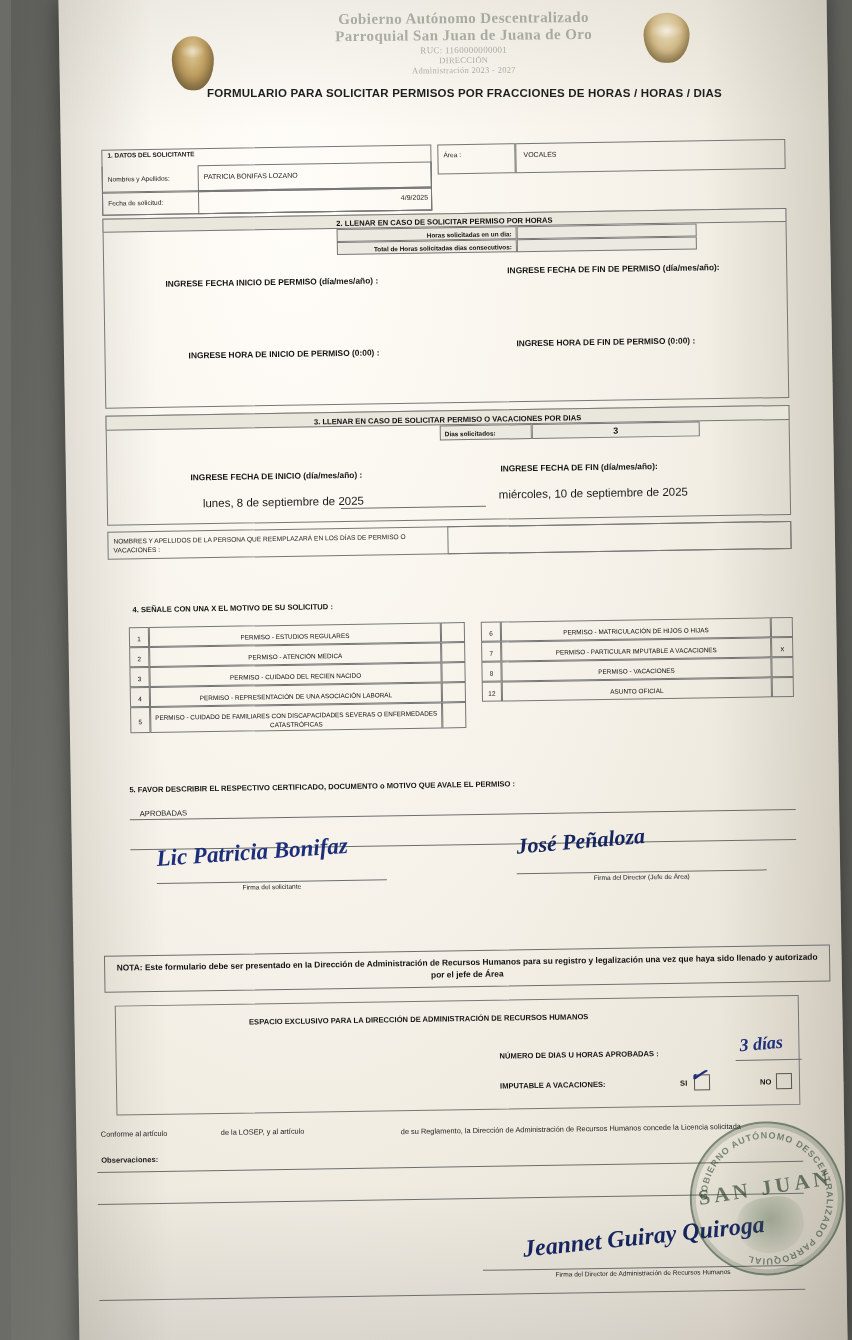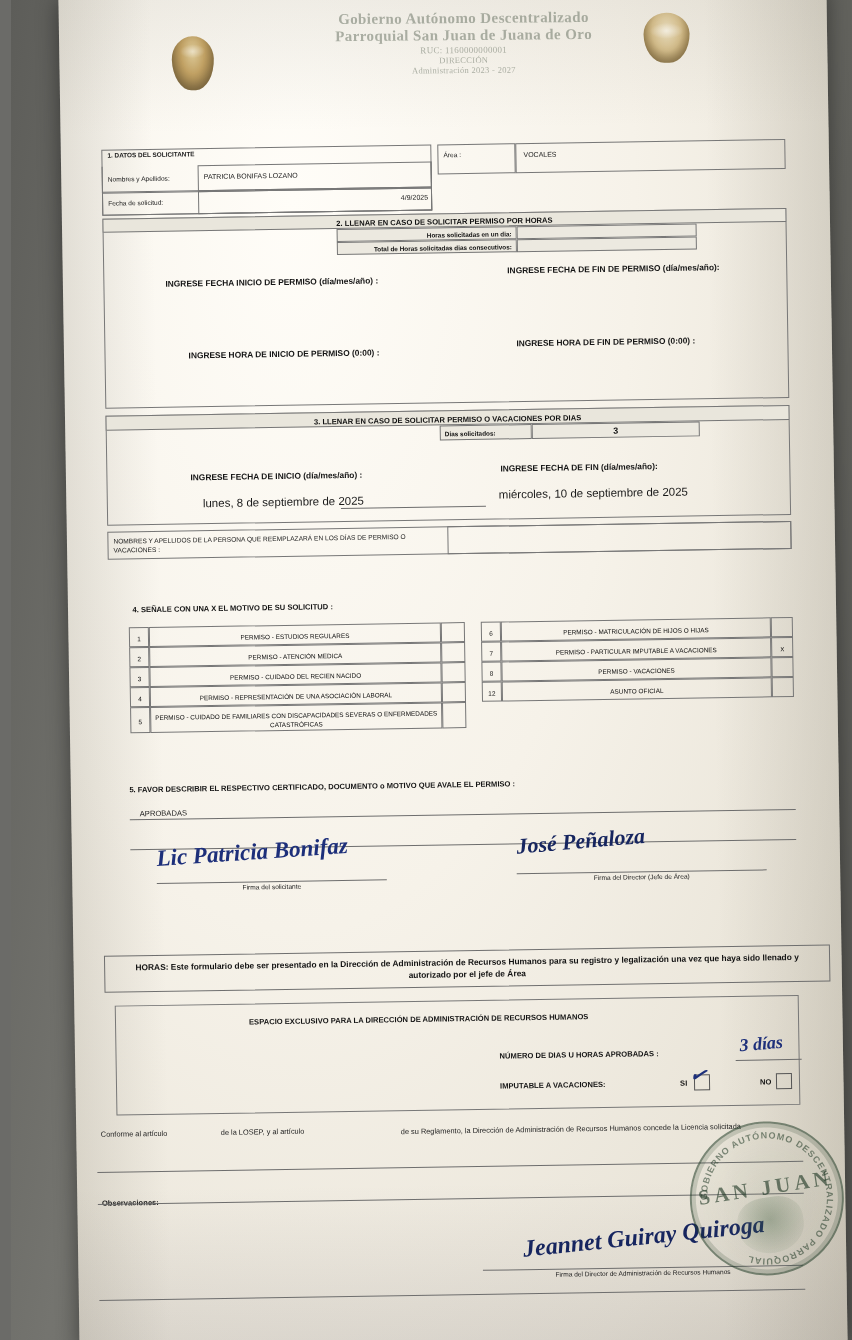--- a/index.html
+++ b/index.html
@@ -185,20 +185,21 @@
       <div class="l1">Gobierno Autónomo Descentralizado</div>
       <div class="l2">Parroquial San Juan de Juana de Oro</div>
       <div class="l3">RUC: 1160000000001</div>
       <div class="l4">DIRECCIÓN</div>
       <div class="l5">Administración 2023 - 2027</div>
     </div>
     <div class="crest left"></div>
     <div class="crest right"></div>
 
     <div class="hdr-title">
+      <div>FORMULARIO PARA SOLICITAR PERMISOS  POR FRACCIONES DE HORAS / HORAS / DIAS</div>
     </div>
 
     <div class="box" style="left:16px; top:146px; width:330px; height:66px;"></div>
     <div class="lbl lbl-b" style="left:22px; top:148px; font-size:6.4px;">1. DATOS DEL SOLICITANTE</div>
     <div class="box" style="left:16px; top:163px; width:330px; height:26px; border-top:none;"></div>
     <div class="lbl" style="left:22px; top:172px;">Nombres y Apellidos:</div>
     <div class="box" style="left:112px; top:163px; width:234px; height:26px;"></div>
     <div class="val" style="left:118px; top:171px;">PATRICIA BONIFAS LOZANO</div>
 
     <div class="box" style="left:16px; top:189px; width:330px; height:23px;"></div>
@@ -288,21 +289,21 @@
 
     <div class="ink" style="left:60px; top:838px; font-size:23px; transform:rotate(-3deg);">Lic Patricia Bonifaz</div>
     <div class="rule" style="left:60px; top:880px; width:230px;"></div>
     <div class="sig-cap" style="left:60px; top:882px; width:230px;">Firma del solicitante</div>
 
     <div class="ink ink-dark" style="left:420px; top:832px; font-size:22px; transform:rotate(-4deg);">José Peñaloza</div>
     <div class="rule" style="left:420px; top:876px; width:250px;"></div>
     <div class="sig-cap" style="left:420px; top:878px; width:250px;">Firma del Director (Jefe de Área)</div>
 
     <div class="nota">
-      <span class="k">HORAS:</span>
+      <span class="k">NOTA:</span>
       <span>Este formulario debe ser presentado en la Dirección de Administración de Recursos Humanos para su registro y legalización una vez que haya sido llenado y autorizado por el jefe de Área</span>
     </div>
 
     <div class="box" style="left:16px; top:1002px; width:684px; height:110px;"></div>
     <div class="big-lbl" style="left:150px; top:1016px; font-size:7.6px;">ESPACIO EXCLUSIVO PARA LA DIRECCIÓN DE ADMINISTRACIÓN DE RECURSOS HUMANOS</div>
 
     <div class="big-lbl" style="left:400px; top:1054px; font-size:7.6px;">NÚMERO DE DIAS U HORAS APROBADAS :</div>
     <div class="ink" style="left:640px; top:1040px; font-size:18px; transform:rotate(-4deg);">3 días</div>
     <div class="rule" style="left:636px; top:1066px; width:66px;"></div>
 
@@ -310,21 +311,21 @@
     <div class="big-lbl" style="left:580px; top:1084px; font-size:7.6px;">SI</div>
     <div class="checkbox" style="left:594px; top:1080px; width:16px; height:16px;"></div>
     <div class="ink" style="left:590px; top:1068px; font-size:20px; transform:rotate(12deg);">✓</div>
     <div class="big-lbl" style="left:660px; top:1084px; font-size:7.6px;">NO</div>
     <div class="checkbox" style="left:676px; top:1080px; width:16px; height:16px;"></div>
 
     <div class="lbl" style="left:0px; top:1126px; font-size:7.4px;">Conforme al artículo</div>
     <div class="lbl" style="left:120px; top:1126px; font-size:7.4px;">de la LOSEP, y al artículo</div>
     <div class="lbl" style="left:300px; top:1128px; font-size:7.4px;">de su Reglamento, la Dirección de Administración de Recursos Humanos concede la Licencia solicitada</div>
 
-    <div class="lbl lbl-b" style="left:0px; top:1152px; font-size:7.6px;margin-top:43px;">Observaciones:</div>
+    <div class="lbl lbl-b" style="left:0px; top:1152px; font-size:7.6px;">Observaciones:</div>
     <div class="val" style="left:70px; top:1152px;"></div>
     <div class="rule" style="left:-4px; top:1168px; width:706px;"></div>
     <div class="rule" style="left:-4px; top:1200px; width:706px;"></div>
     <div class="rule" style="left:-4px; top:1296px; width:706px;"></div>
 
     <div class="ink ink-dark" style="left:420px; top:1228px; font-size:24px; transform:rotate(-5deg);">Jeannet Guiray Quiroga</div>
     <div class="rule" style="left:380px; top:1272px; width:320px;"></div>
     <div class="sig-cap" style="left:380px; top:1274px; width:320px;">Firma del Director de Administración de Recursos Humanos</div>
 
     <div class="stamp">

